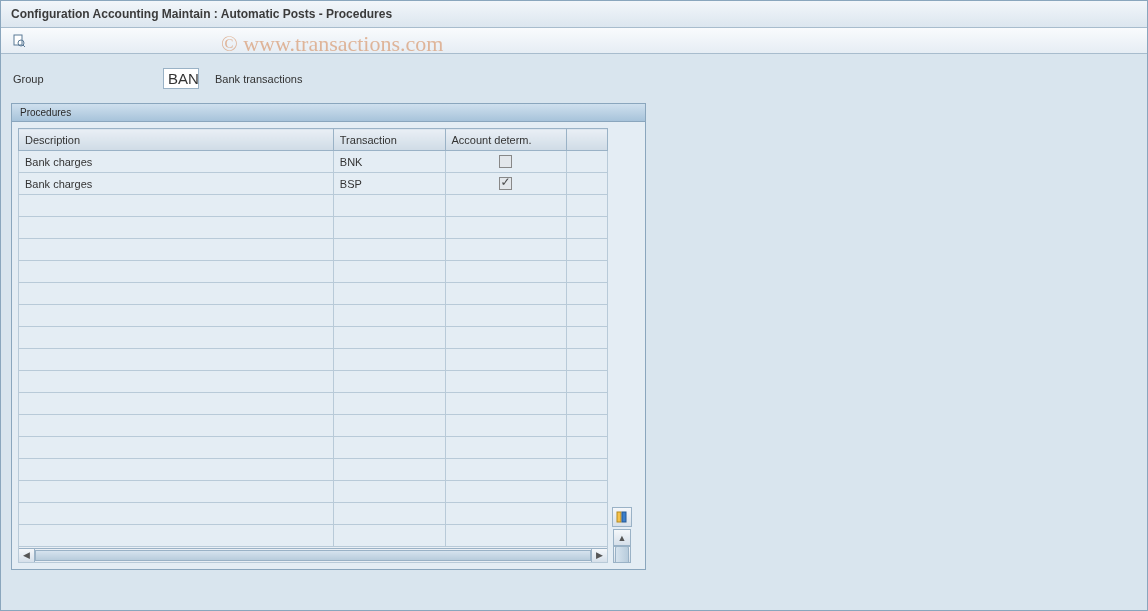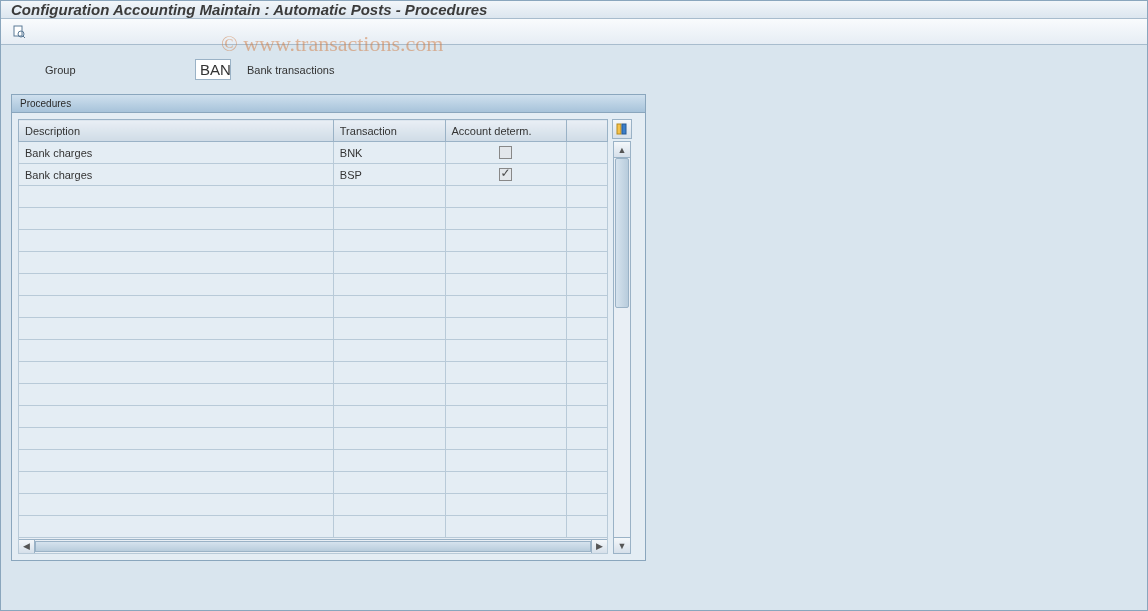--- a/index.html
+++ b/index.html
@@ -8,23 +8,22 @@
       font-size: 11px;
       background: #d9e5ee;
       width: 1148px;
       height: 611px;
       overflow: hidden;
       border: 1px solid #8aa6bd;
       position: relative;
     }
     .title-bar {
       background: linear-gradient(to bottom, #f2f6fa 0%, #dce6ef 100%);
-      padding: 0 10px;
-      font-size: 15px;
-      font-style: italic;
+      padding: 6px 10px;
+      font-size: 12px;
       font-weight: bold;
       color: #3b3b3b;
       border-bottom: 1px solid #a8bccd;
     }
     .toolbar {
       background: linear-gradient(to bottom, #f9fbfd 0%, #e6edf4 100%);
       padding: 4px 8px;
       border-bottom: 1px solid #a8bccd;
       height: 26px;
       display: flex;
@@ -41,21 +40,21 @@
     }
     .content {
       padding: 10px 10px;
     }
     .group-row {
       display: flex;
       align-items: center;
       gap: 10px;
       padding: 4px 2px 14px 2px;
     }
-    .group-label { width: 140px; color: #333; margin-left: 32px; }
+    .group-label { width: 140px; color: #333; }
     .group-value-box {
       border: 1px solid #9ab2c6;
       background: #fff;
       padding: 1px 4px;
       width: 36px;
       text-align: left;
       font-size: 15px;
       color: #333;
     }
     .group-desc { color: #333; padding-left: 6px; }
@@ -69,20 +68,21 @@
       background: linear-gradient(to bottom, #cfe0ee 0%, #a7c3da 100%);
       padding: 3px 8px;
       font-size: 10px;
       color: #2a2a2a;
       border-bottom: 1px solid #8aa6bd;
     }
     .table-wrap {
       display: flex;
       padding: 6px;
       gap: 2px;
+      align-items: flex-end;
     }
     .grid {
       border: 1px solid #9ab2c6;
       border-collapse: collapse;
       width: 590px;
       background: #e4edf4;
     }
     .grid th {
       background: linear-gradient(to bottom, #e9eff5 0%, #cfdbe6 100%);
       border: 1px solid #9ab2c6;

